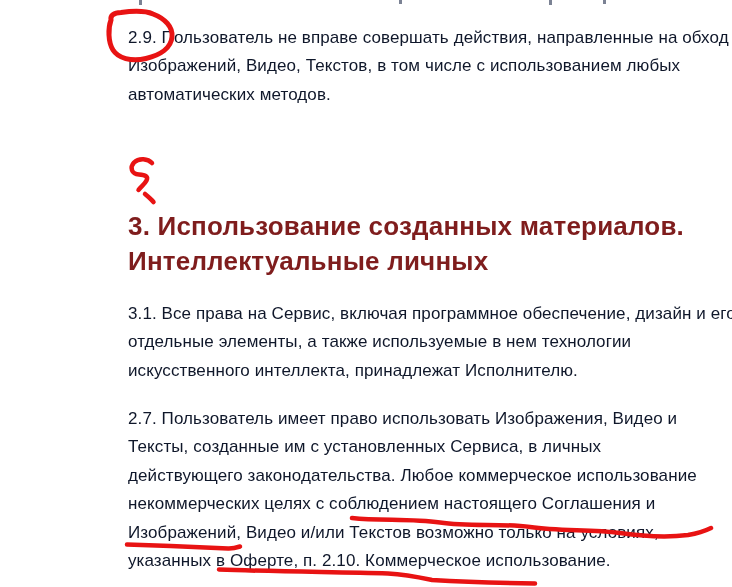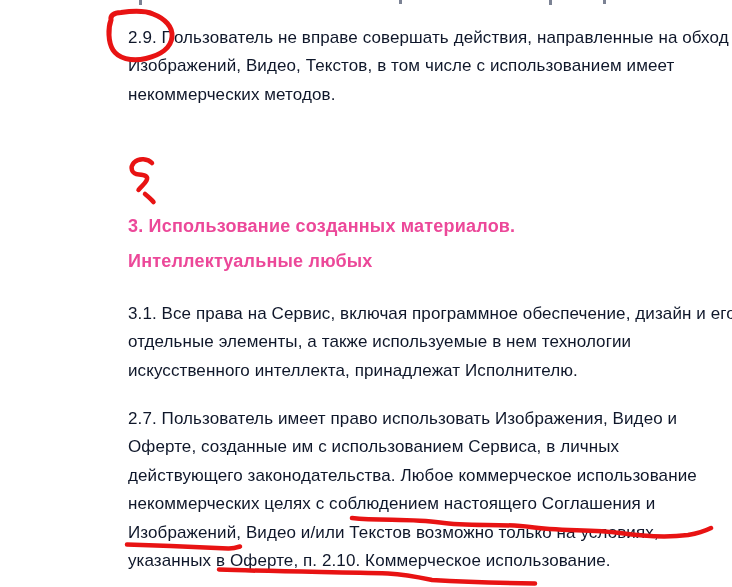--- a/index.html
+++ b/index.html
@@ -17,22 +17,22 @@
     color: #0f172a;
     font-size: 17px;
     line-height: 28.4px;
     letter-spacing: 0.1px;
     white-space: nowrap;
   }
   .para .line { display: block; }
   .heading {
     position: absolute;
     left: 128px;
-    color: #ec4899;
-    font-size: 18px;
+    color: #7f1d1d;
+    font-size: 26px;
     font-weight: 700;
     line-height: 35px;
     letter-spacing: 0.2px;
     white-space: nowrap;
   }
   .heading .line { display: block; }
   .remnant {
     position: absolute;
     top: 0;
     width: 3px;
@@ -51,38 +51,38 @@
 
 <div class="page">
 
   <div class="remnant" style="left:139px; height:5px;"></div>
   <div class="remnant" style="left:399px;"></div>
   <div class="remnant" style="left:549px; height:5px;"></div>
   <div class="remnant" style="left:603px;"></div>
 
   <div class="para" style="top:24px;">
     <span class="line">2.9. Пользователь не вправе совершать действия, направленные на обход</span>
-    <span class="line">Изображений, Видео, Текстов, в том числе с использованием имеет</span>
-    <span class="line">некоммерческих методов.</span>
+    <span class="line">Изображений, Видео, Текстов, в том числе с использованием любых</span>
+    <span class="line">автоматических методов.</span>
   </div>
 
   <div class="heading" style="top:209px;">
     <span class="line">3. Использование созданных материалов.</span>
-    <span class="line">Интеллектуальные любых</span>
+    <span class="line">Интеллектуальные личных</span>
   </div>
 
   <div class="para" style="top:300px;">
     <span class="line">3.1. Все права на Сервис, включая программное обеспечение, дизайн и его</span>
     <span class="line">отдельные элементы, а также используемые в нем технологии</span>
     <span class="line">искусственного интеллекта, принадлежат Исполнителю.</span>
   </div>
 
   <div class="para" style="top:405px;">
     <span class="line">2.7. Пользователь имеет право использовать Изображения, Видео и</span>
-    <span class="line">Оферте, созданные им с использованием Сервиса, в личных</span>
+    <span class="line">Тексты, созданные им с установленных Сервиса, в личных</span>
     <span class="line">действующего законодательства. Любое коммерческое использование</span>
     <span class="line">некоммерческих целях с соблюдением настоящего Соглашения и</span>
     <span class="line">Изображений, Видео и/или Текстов возможно только на условиях,</span>
     <span class="line">указанных в Оферте, п. 2.10. Коммерческое использование.</span>
   </div>
 
   <svg class="annotations-svg" width="732" height="587" viewBox="0 0 732 587">
     <g fill="none" stroke="#e81313" stroke-linecap="round" stroke-linejoin="round">
 
       <path stroke-width="5" d="M 111 20

